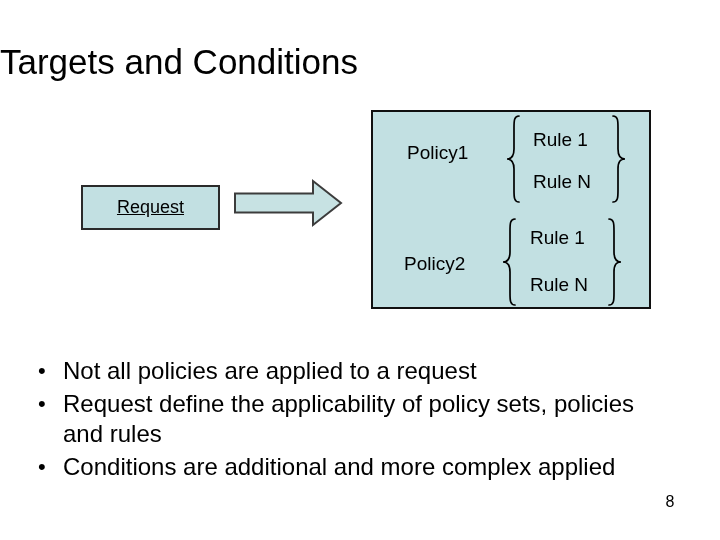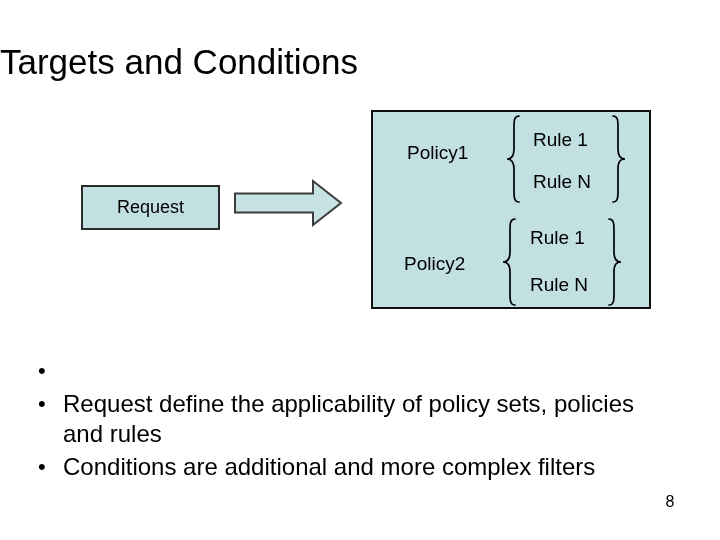--- a/index.html
+++ b/index.html
@@ -21,20 +21,21 @@
   }
   
   .request-box {
     position: absolute;
     left: 81px; top: 185px;
     width: 135px; height: 41px;
     background: #c2e0e2;
     border: 2px solid #2a2a2a;
     display: flex; align-items: center; justify-content: center;
     font-size: 18px;
+    text-decoration: underline;
   }
   .arrow-svg {
     position: absolute;
     left: 233px; top: 178px;
     width: 112px; height: 50px;
   }
   .policy-box {
     position: absolute;
     left: 352px; top: 110px;
     width: 276px; height: 195px;
@@ -122,26 +123,27 @@
     <svg class="brace brace-r2" viewBox="0 0 16 90">
       <path d="M2 2 C7 2 7 7 7 14 L7 35 C7 42 9 45 14 45 C9 45 7 48 7 55 L7 76 C7 83 7 88 2 88" fill="none" stroke="#000" stroke-width="1.7" stroke-linecap="round"></path>
     </svg>
     <span class="shape-label rule-1b">Rule 1</span>
     <span class="shape-label rule-nb">Rule N</span>
   </div>
 
   <ul class="bullets">
     <li class="bullet-item">
       <span class="bullet-marker">•</span>
+      <span class="bullet-text">Not all policies are applied to a request</span>
     </li>
     <li class="bullet-item">
       <span class="bullet-marker">•</span>
       <span class="bullet-text">Request define the applicability of policy sets, policies and rules</span>
     </li>
     <li class="bullet-item">
       <span class="bullet-marker">•</span>
-      <span class="bullet-text">Conditions are additional and more complex filters</span>
+      <span class="bullet-text">Conditions are additional and more complex applied</span>
     </li>
   </ul>
 
   <div class="page-number">8</div>
 
 </div>
 
 </body></html>

